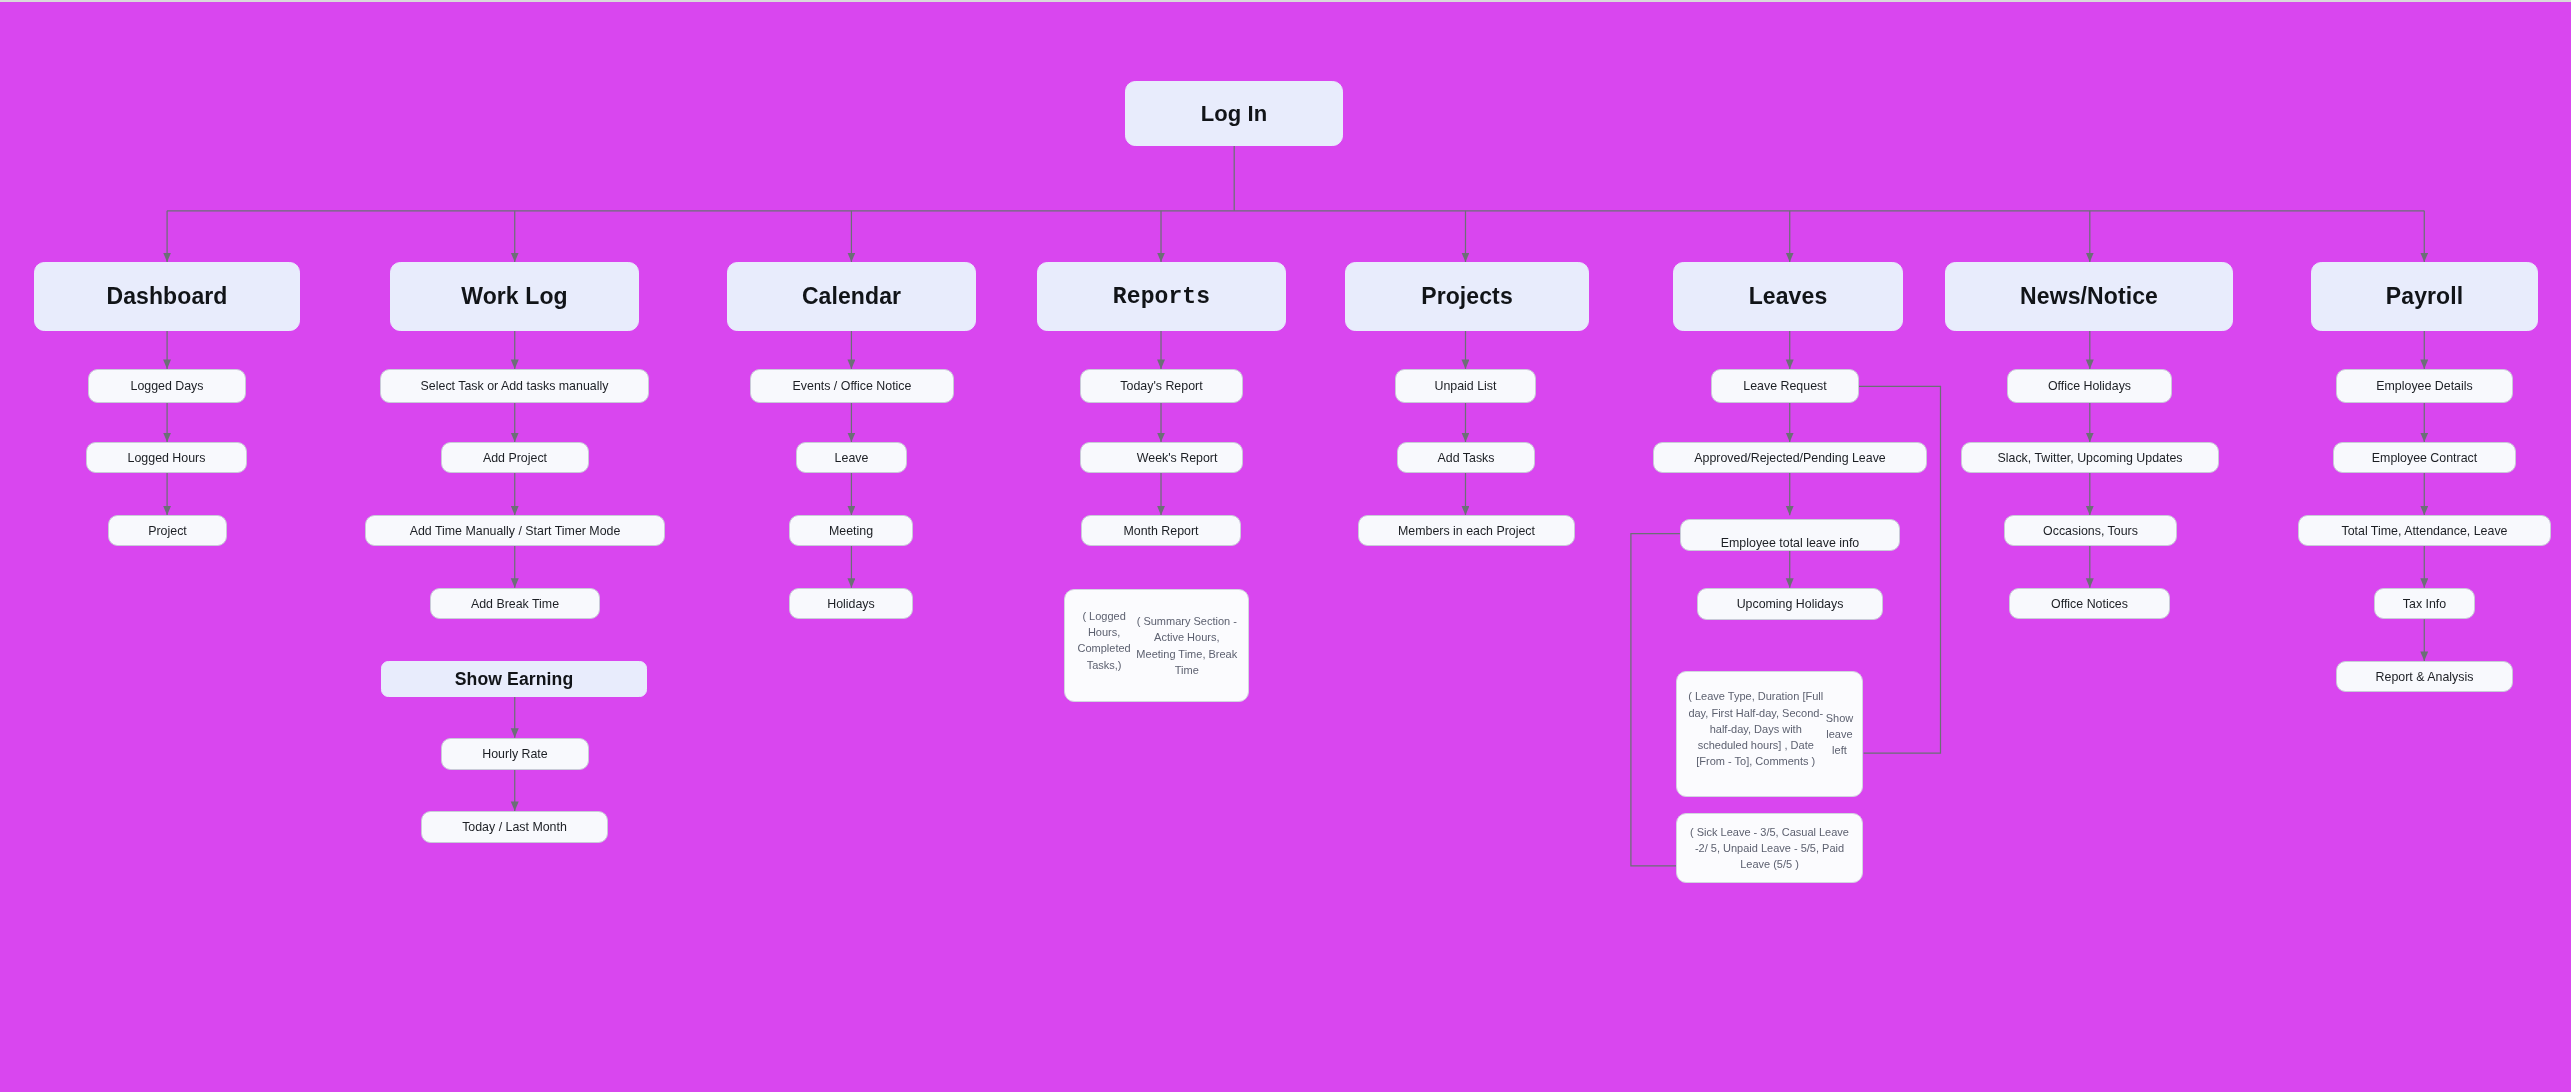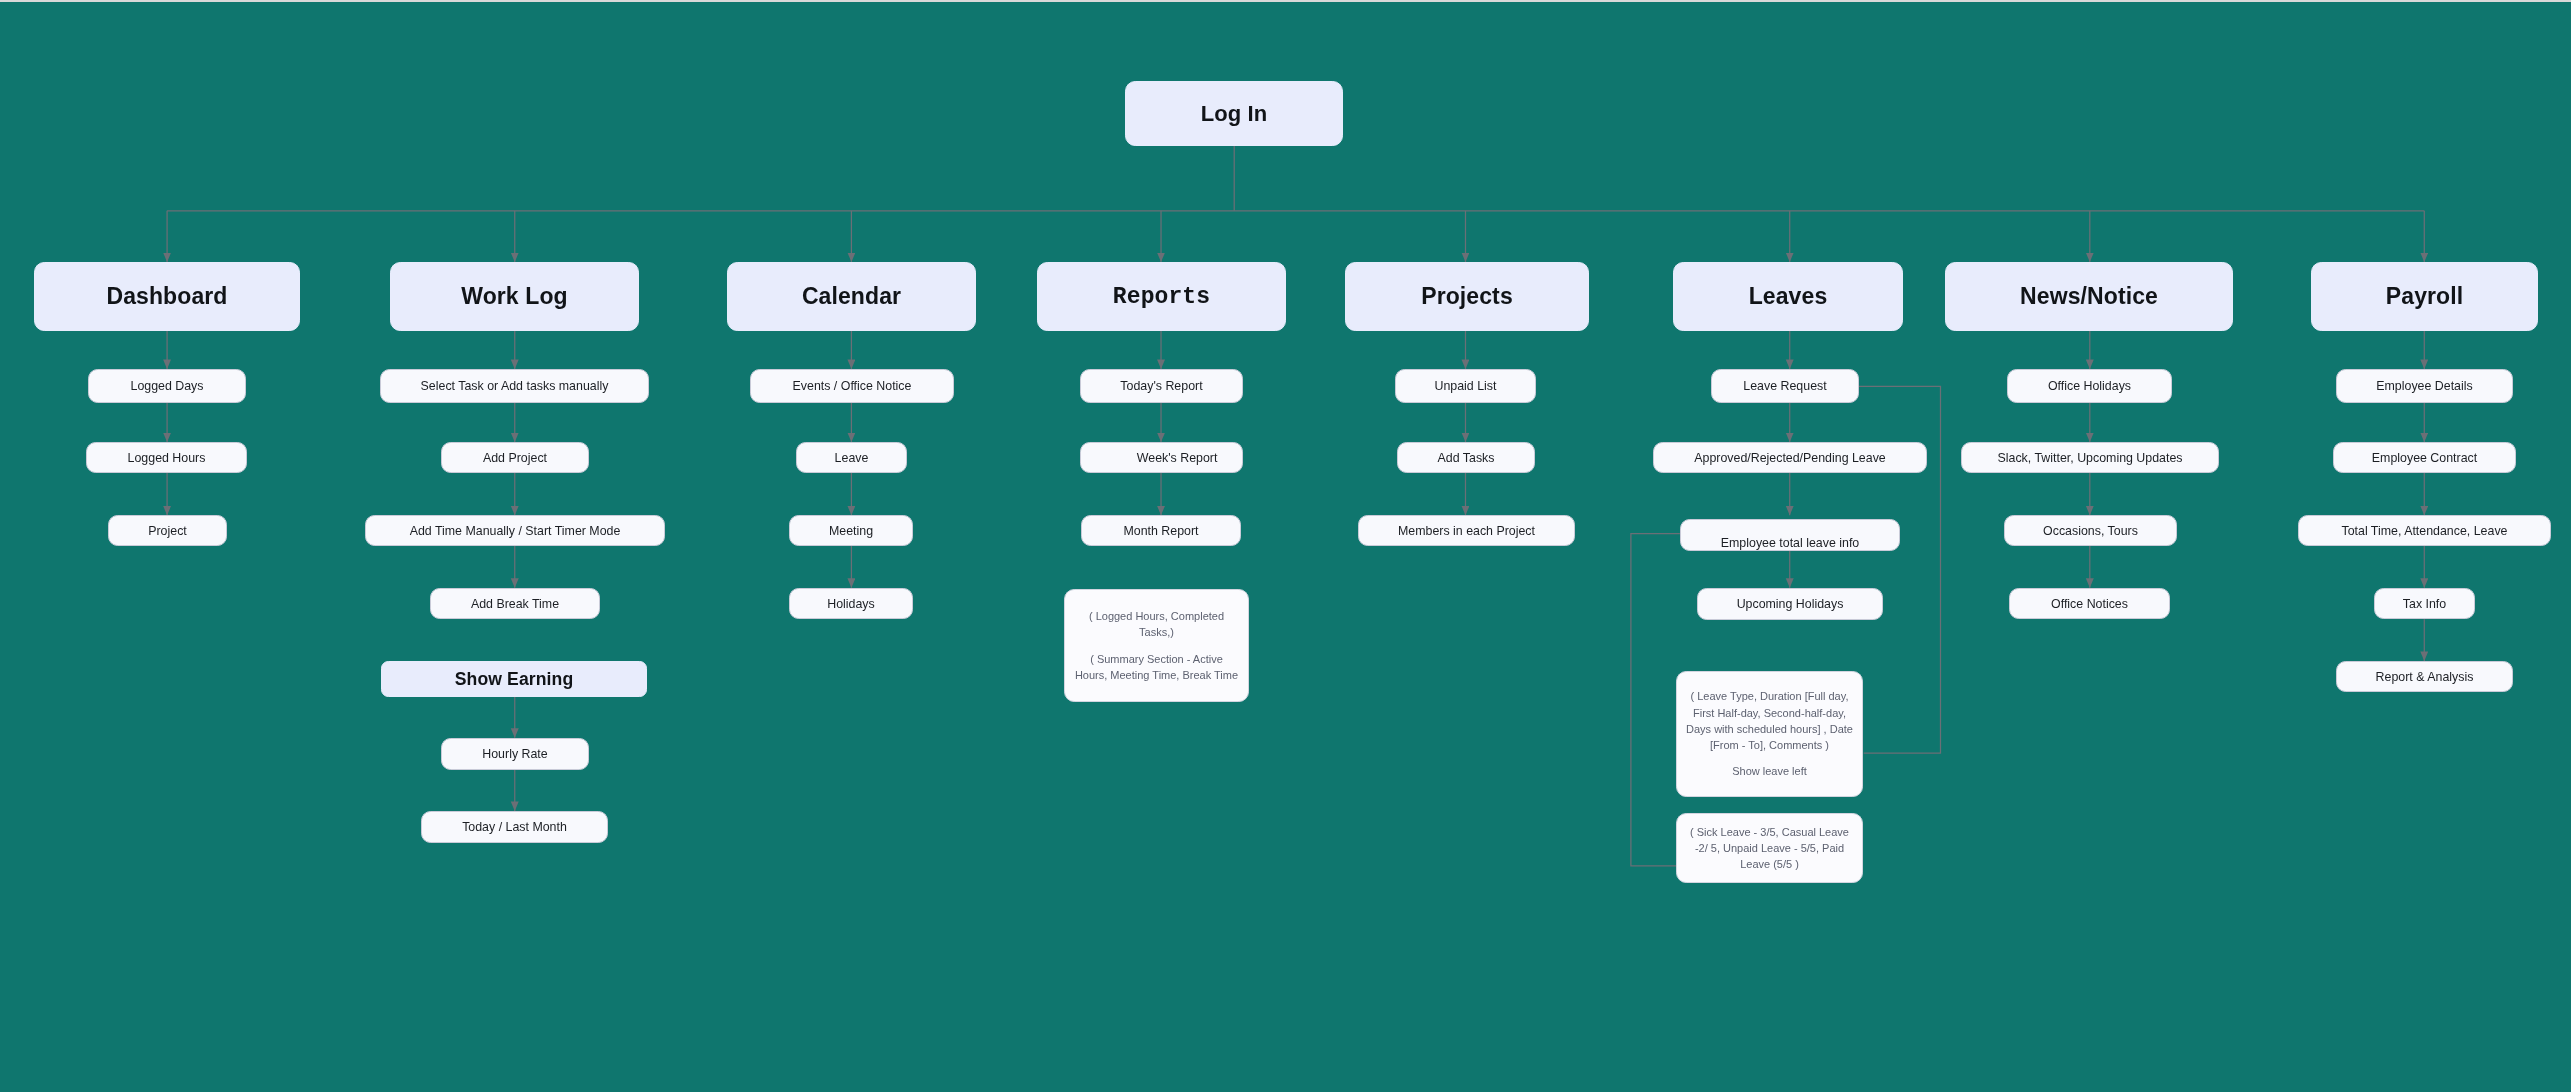--- a/index.html
+++ b/index.html
@@ -5,21 +5,21 @@
 <style>
   html,body{margin:0;padding:0;background:#ffffff;}
   body{
     font-family:"Liberation Sans", sans-serif;
     -webkit-font-smoothing:antialiased;
   }
   #canvas{
     position:relative;
     width:2571px;
     height:1092px;
-    background:#0f766e;
+    background:#d946ef;
     overflow:hidden;
   }
   #topline{
     position:absolute;left:0;top:0;width:2576px;height:1.5px;
     background:#d9d9d9;
   }
   svg#wires{
     position:absolute;left:0;top:0;width:2576px;height:1092px;
     pointer-events:none;
   }
@@ -54,21 +54,21 @@
   }
   
   .node.note{
     background:#fbfbfe;
     border:0.7px solid #d3d5e0;
     color:#5d6170;
     font-size:11px;
     line-height:1.48;
     border-radius:10.2px;
     padding:10.2px 8.8px;
-    flex-direction:column;
+    flex-direction:row;
     justify-content:center;
   }
   .note p{margin:0 0 10.2px 0;}
   .note p:last-child{margin-bottom:0;}
 </style>
 </head>
 <body>
 
 <div id="canvas">
 

